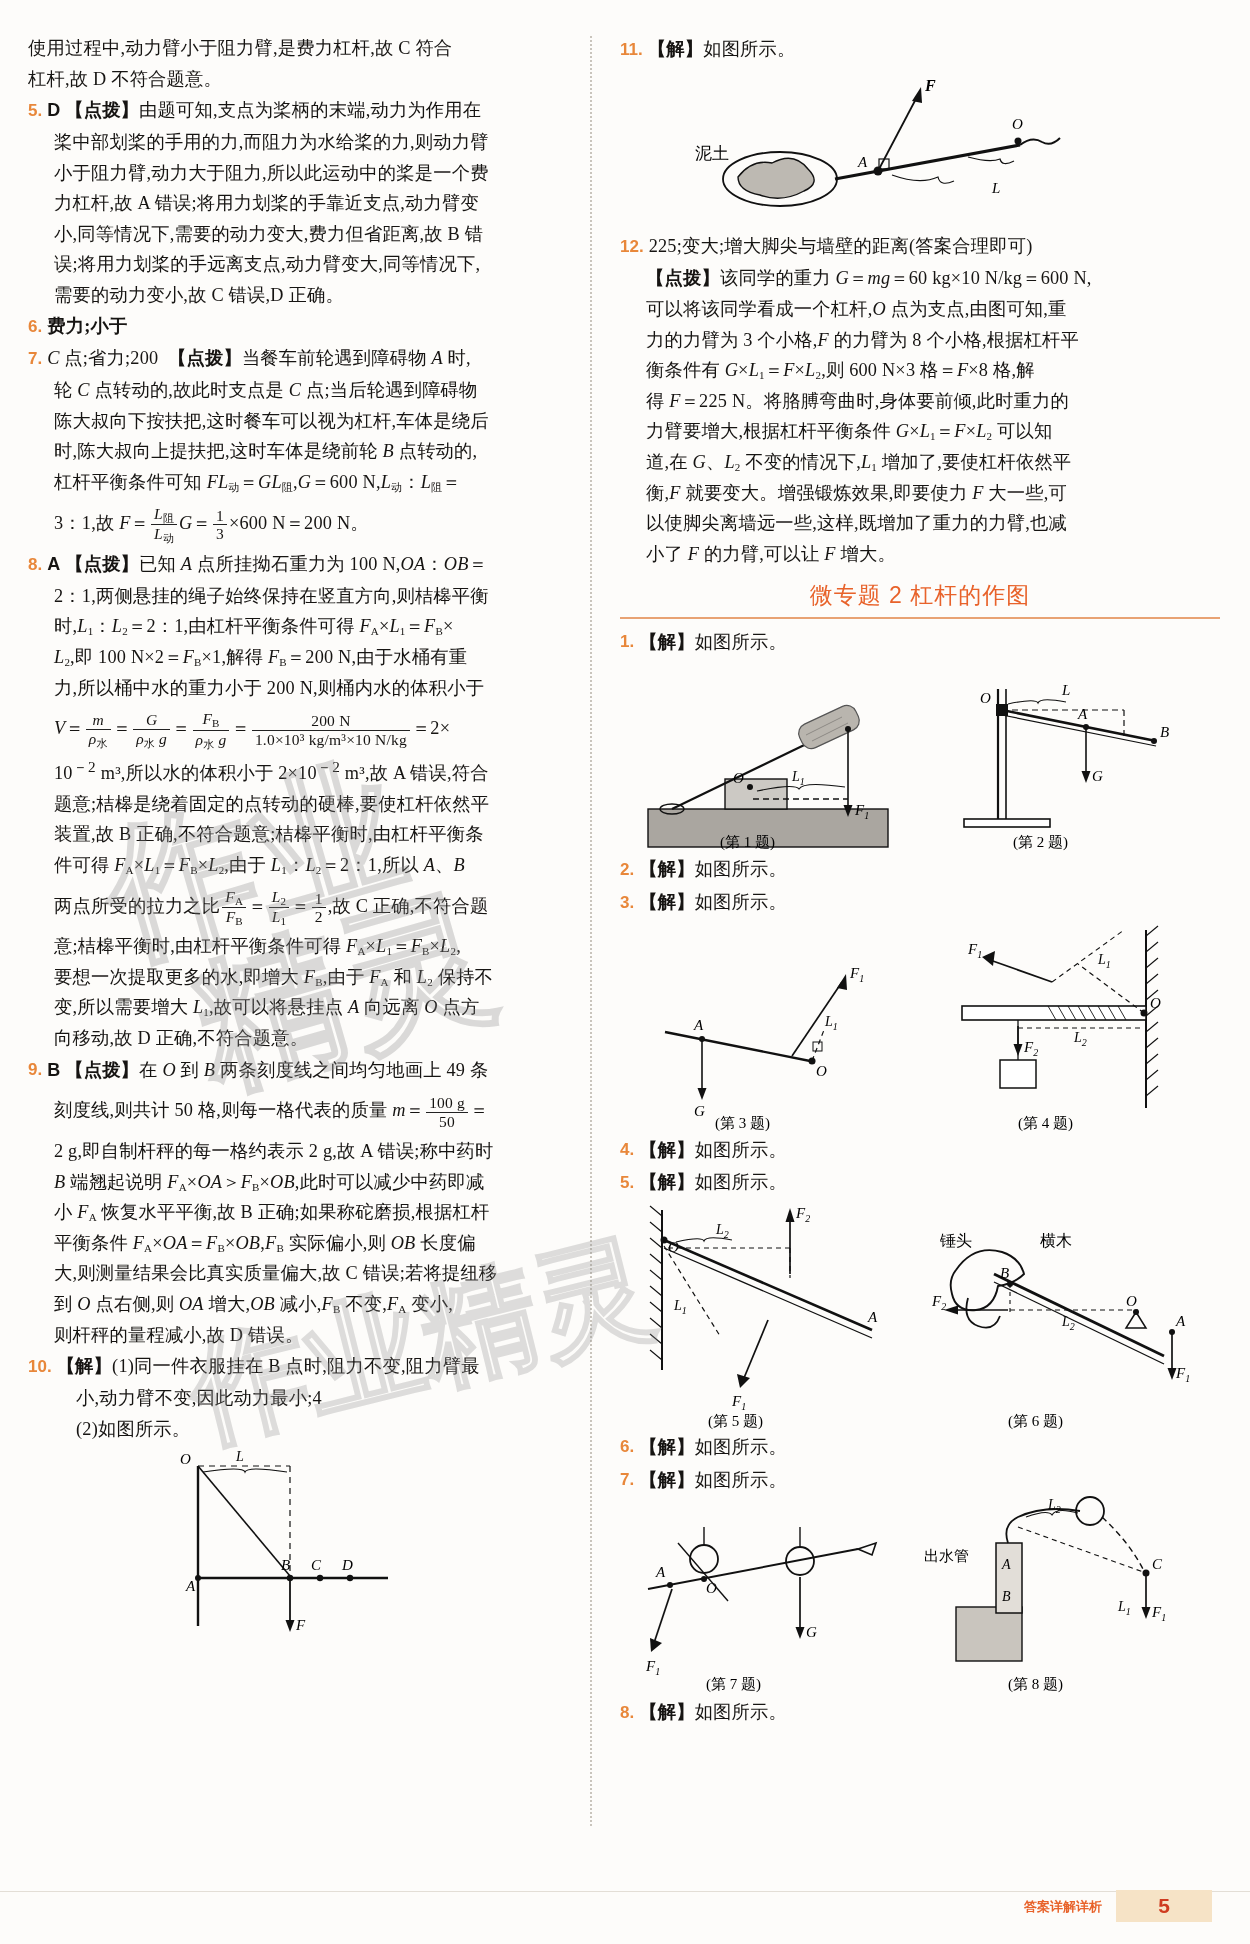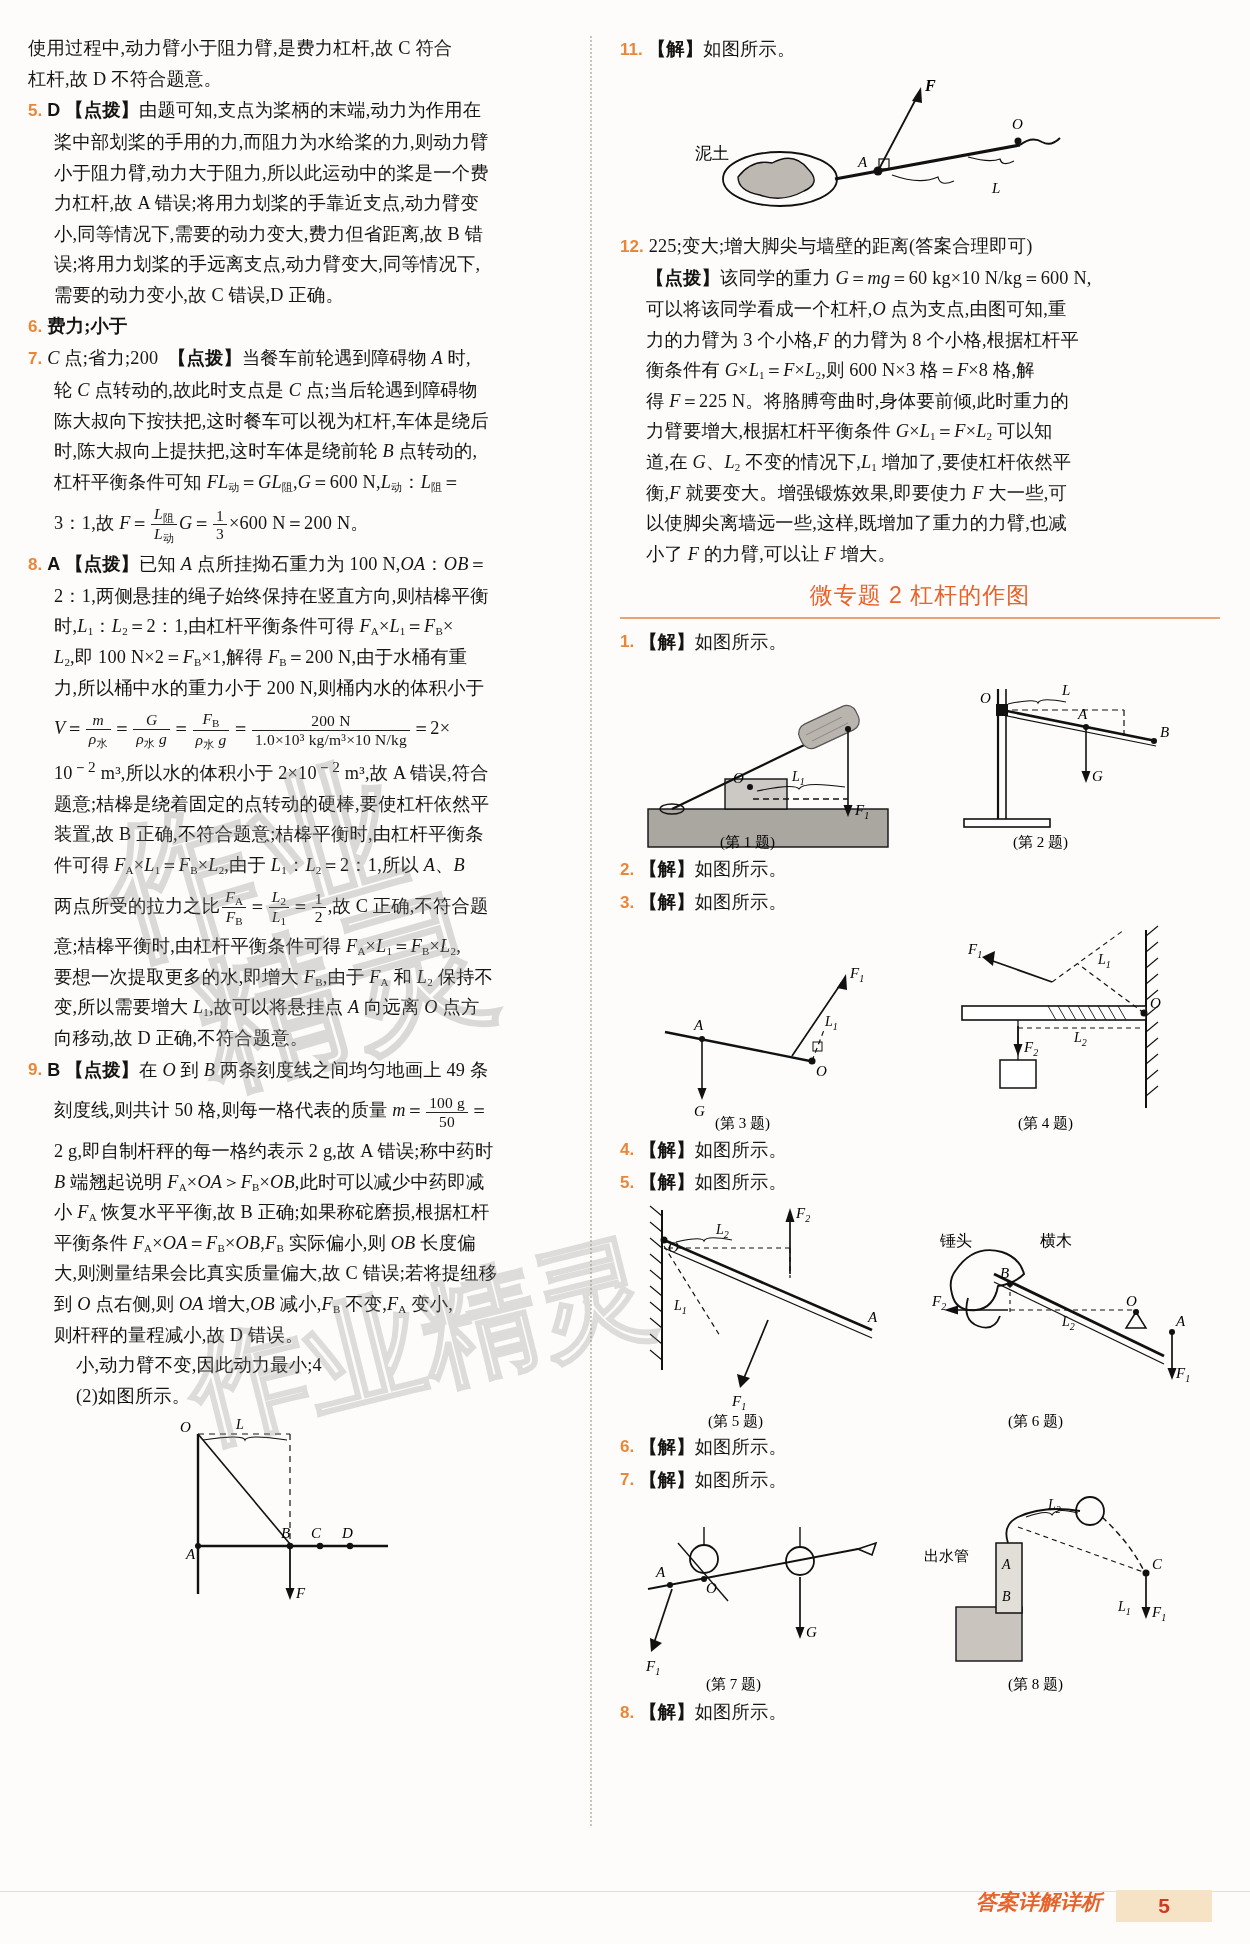--- a/index.html
+++ b/index.html
@@ -44,21 +44,21 @@
   .sec-head{margin:10px 0 6px 0;text-align:center;}
   .sec-head .t{display:inline-block;color:#e8622a;font-weight:normal;
       font-family:"Liberation Sans",sans-serif;font-size:23px;letter-spacing:1px;}
   .sec-rule{border-bottom:2.2px solid #e8a273;margin:2px 0 8px 0;}
 
   
   .fig{position:relative;}
   svg{display:block;overflow:visible;}
   .footer-rule{position:absolute;left:0;right:0;bottom:52px;height:1px;background:#e3ded6;}
   .ft-label{position:absolute;right:148px;bottom:28px;color:#e8622a;
-            font-family:"Liberation Sans",sans-serif;font-weight:bold;font-size:21px;font-style:italic;}
+            font-family:"Liberation Sans",sans-serif;font-weight:bold;font-size:13px;}
   .ft-box{position:absolute;right:38px;bottom:22px;width:96px;height:32px;
           background:#f6e3c6;}
   .ft-page{position:absolute;right:38px;bottom:22px;width:96px;height:32px;
            display:flex;align-items:center;justify-content:center;
            color:#cf3b20;font-weight:bold;font-size:21px;
            font-family:"Liberation Sans",sans-serif;}
 
   
   .wm{position:absolute;left:150px;top:720px;width:560px;height:640px;
       pointer-events:none;opacity:.30;}
@@ -145,20 +145,26 @@
     </div>
     <div class="cont indent mathline">刻度线,则共计 50 格,则每一格代表的质量 <i class="v">m</i>＝<span class="frac"><span class="n">100 g</span><span class="d">50</span></span>＝</div>
     <div class="cont indent">2 g,即自制杆秤的每一格约表示 2 g,故 A 错误;称中药时</div>
     <div class="cont indent"><i class="v">B</i> 端翘起说明 <i class="v">F</i><span class="sub">A</span>×<i class="v">OA</i>＞<i class="v">F</i><span class="sub">B</span>×<i class="v">OB</i>,此时可以减少中药即减</div>
     <div class="cont indent">小 <i class="v">F</i><span class="sub">A</span> 恢复水平平衡,故 B 正确;如果称砣磨损,根据杠杆</div>
     <div class="cont indent">平衡条件 <i class="v">F</i><span class="sub">A</span>×<i class="v">OA</i>＝<i class="v">F</i><span class="sub">B</span>×<i class="v">OB</i>,<i class="v">F</i><span class="sub">B</span> 实际偏小,则 <i class="v">OB</i> 长度偏</div>
     <div class="cont indent">大,则测量结果会比真实质量偏大,故 C 错误;若将提纽移</div>
     <div class="cont indent">到 <i class="v">O</i> 点右侧,则 <i class="v">OA</i> 增大,<i class="v">OB</i> 减小,<i class="v">F</i><span class="sub">B</span> 不变,<i class="v">F</i><span class="sub">A</span> 变小,</div>
     <div class="cont indent">则杆秤的量程减小,故 D 错误。</div>
 
+    <div class="ans">
+      <span class="num">10.</span>
+      <span class="body-txt">
+        <span class="dianbo">【解】</span><span>(1)同一件衣服挂在 B 点时,阻力不变,阻力臂最</span>
+      </span>
+    </div>
     <div class="cont" style="padding-left:48px">小,动力臂不变,因此动力最小;4</div>
     <div class="cont" style="padding-left:48px">(2)如图所示。</div>
 
     <div class="fig" style="margin-top:4px;height:190px;">
       <svg width="470" height="190" viewBox="0 0 470 190">
 
         <line x1="170" y1="18" x2="170" y2="178" stroke="#111" stroke-width="2.4"></line>
 
         <line x1="170" y1="130" x2="360" y2="130" stroke="#111" stroke-width="2.4"></line>
 

